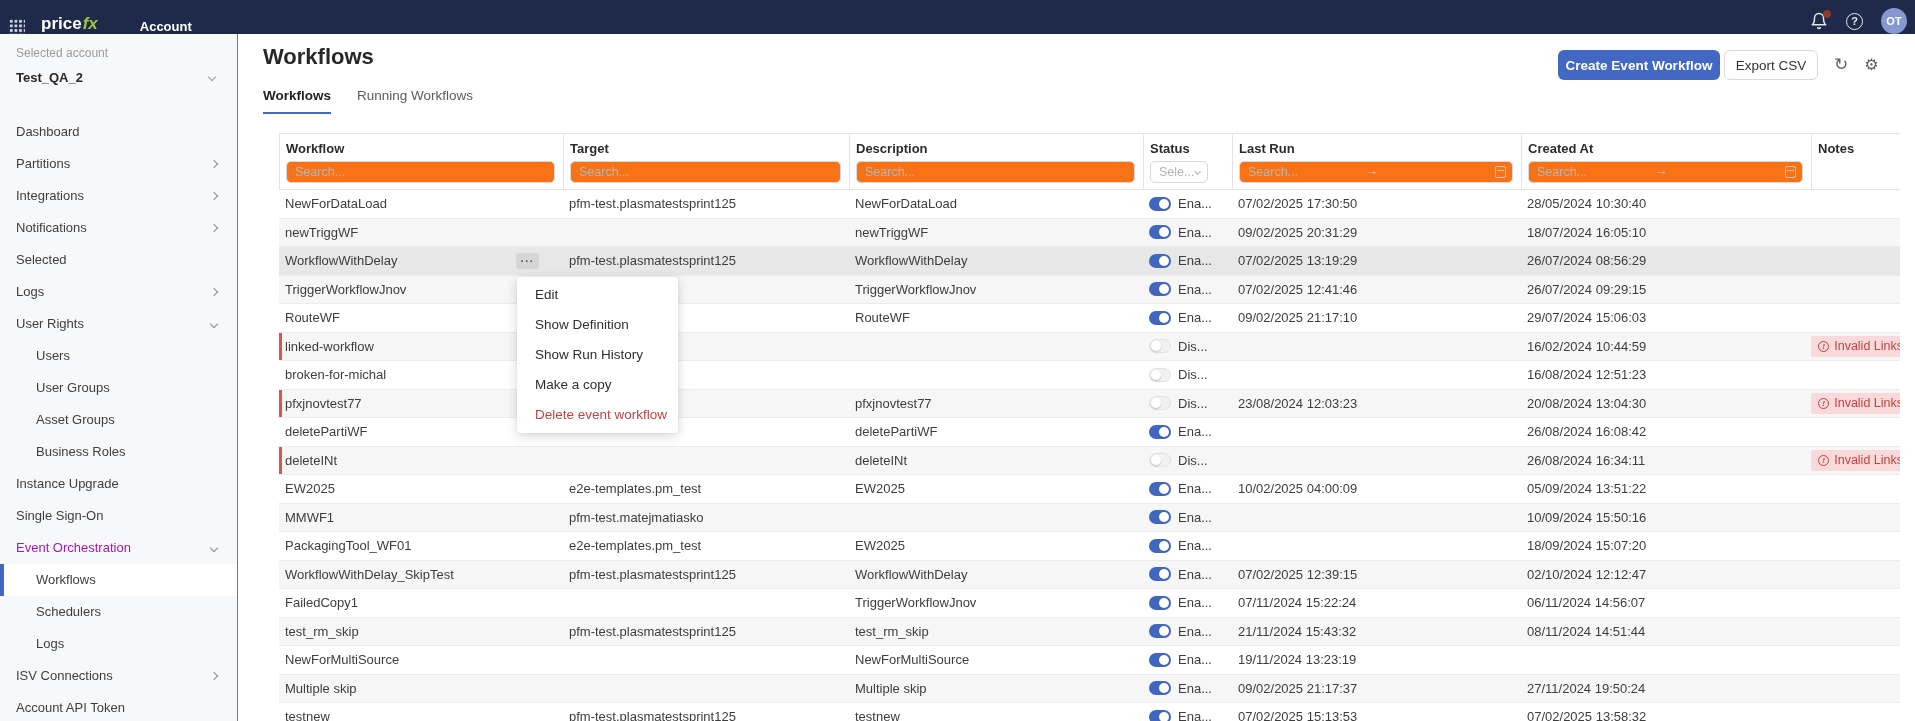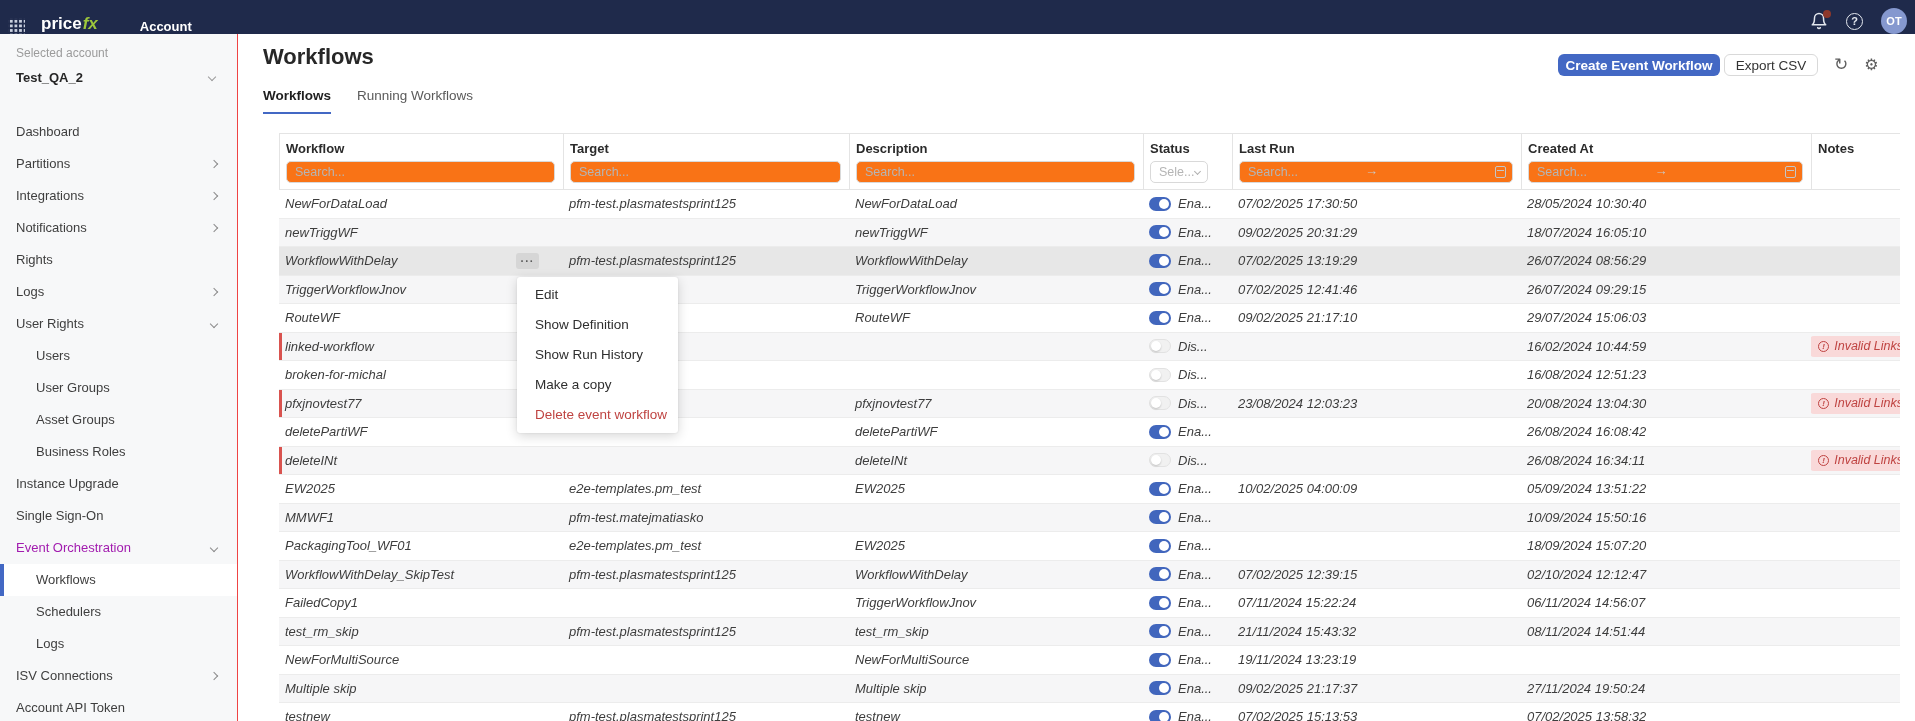--- a/index.html
+++ b/index.html
@@ -45,21 +45,21 @@
   .nav-item .chev{position:absolute;right:20px;top:13px;}
   .chev.right{transform:rotate(-45deg);}
   .chev.down{transform:rotate(45deg);}
 
   
   .page-title{position:absolute;left:263px;top:44px;margin:0;font-size:22px;font-weight:700;color:#272727;}
   .tabs{position:absolute;left:263px;top:88px;display:flex;gap:26px;font-size:13.5px;}
   .tab{padding-bottom:9px;color:#5a5a5a;cursor:pointer;}
   .tab.active{color:#1f1f1f;font-weight:700;border-bottom:2px solid #4368c4;}
   .actions{position:absolute;top:50px;left:1558px;display:flex;align-items:center;}
-  .btn{height:22px;border-radius:6px;font-size:13.5px;font-family:inherit;cursor:pointer;}
+  .btn{height:30px;border-radius:6px;font-size:13.5px;font-family:inherit;cursor:pointer;}
   .btn.primary{background:#4368c4;color:#fff;border:none;width:162px;font-weight:600;}
   .btn.ghost{background:#fff;border:1px solid #d9d9d9;color:#333;width:94px;margin-left:4px;}
   .icon-btn{color:#5f5f5f;cursor:pointer;line-height:30px;}
   .icon-btn.refresh{margin-left:16px;font-size:17px;}
   .icon-btn.refresh::before{content:"\21BB";}
   .icon-btn.gear{margin-left:16px;font-size:16px;}
   .icon-btn.gear::before{content:"\2699";}
 
   
   .table{position:absolute;left:263px;top:133px;width:1637px;bottom:0;overflow:hidden;}
@@ -78,21 +78,21 @@
   .f-date .swap::before{content:"\2192";}
   .f-date .cal{position:absolute;right:7px;top:5px;width:11px;height:12px;border:1.4px solid #c6c6c6;
                border-radius:2px;box-sizing:border-box;cursor:pointer;}
   .f-date .cal::before{content:"";position:absolute;left:1px;right:1px;top:2.5px;border-top:1.3px solid #c6c6c6;}
   .f-select{width:58px;height:22px;border:1px solid #d9d9d9;border-radius:5px;display:flex;align-items:center;
             justify-content:space-between;padding:0 7px 0 8px;font-size:12.5px;color:#b5b5b5;
             box-sizing:border-box;background:#fff;cursor:pointer;}
   .f-select .chev{width:5px;height:5px;border-color:#b0b0b0;margin-top:-2px;}
 
   .tr{height:28.5px;border-bottom:1px solid #ececec;box-sizing:border-box;font-size:13px;
-      color:#3d3d3d;background:#fff;cursor:default;font-style:italic;}
+      color:#3d3d3d;background:#fff;cursor:default;}
   .tr.even{background:#f6f6f7;}
   .tr.hover{background:#e7e7e7;}
   .tr.invalid{box-shadow:inset 3px 0 0 #d9534f;}
   .td{padding:0 8px 0 6px;line-height:27.5px;white-space:nowrap;overflow:hidden;}
   .td.status{display:flex;align-items:center;gap:7px;padding-left:6px;line-height:normal;}
   .tog{width:22px;height:14px;border-radius:8px;position:relative;flex:none;cursor:pointer;display:inline-block;}
   .tog.on{background:#4166bd;}
   .tog.off{background:#f1f1f1;border:1px solid #e2e2e2;box-sizing:border-box;}
   .tog i{position:absolute;top:2px;width:10px;height:10px;border-radius:50%;background:#fff;}
   .tog.on i{right:2px;}
@@ -146,21 +146,21 @@
       <div class="acct-name">
         <span>Test_QA_2</span>
         <i class="chev down"></i>
       </div>
     </div>
     <nav class="nav" id="nav">
         <div class="nav-item"><span>Dashboard</span></div>
         <div class="nav-item"><span>Partitions</span><i class="chev right"></i></div>
         <div class="nav-item"><span>Integrations</span><i class="chev right"></i></div>
         <div class="nav-item"><span>Notifications</span><i class="chev right"></i></div>
-        <div class="nav-item"><span>Rights</span></div>
+        <div class="nav-item"><span>Selected</span></div>
         <div class="nav-item"><span>Logs</span><i class="chev right"></i></div>
         <div class="nav-item"><span>User Rights</span><i class="chev down"></i></div>
         <div class="nav-item sub"><span>Users</span></div>
         <div class="nav-item sub"><span>User Groups</span></div>
         <div class="nav-item sub"><span>Asset Groups</span></div>
         <div class="nav-item sub"><span>Business Roles</span></div>
         <div class="nav-item"><span>Instance Upgrade</span></div>
         <div class="nav-item"><span>Single Sign-On</span></div>
         <div class="nav-item link"><span>Event Orchestration</span><i class="chev down"></i></div>
         <div class="nav-item sub active"><span>Workflows</span></div>

